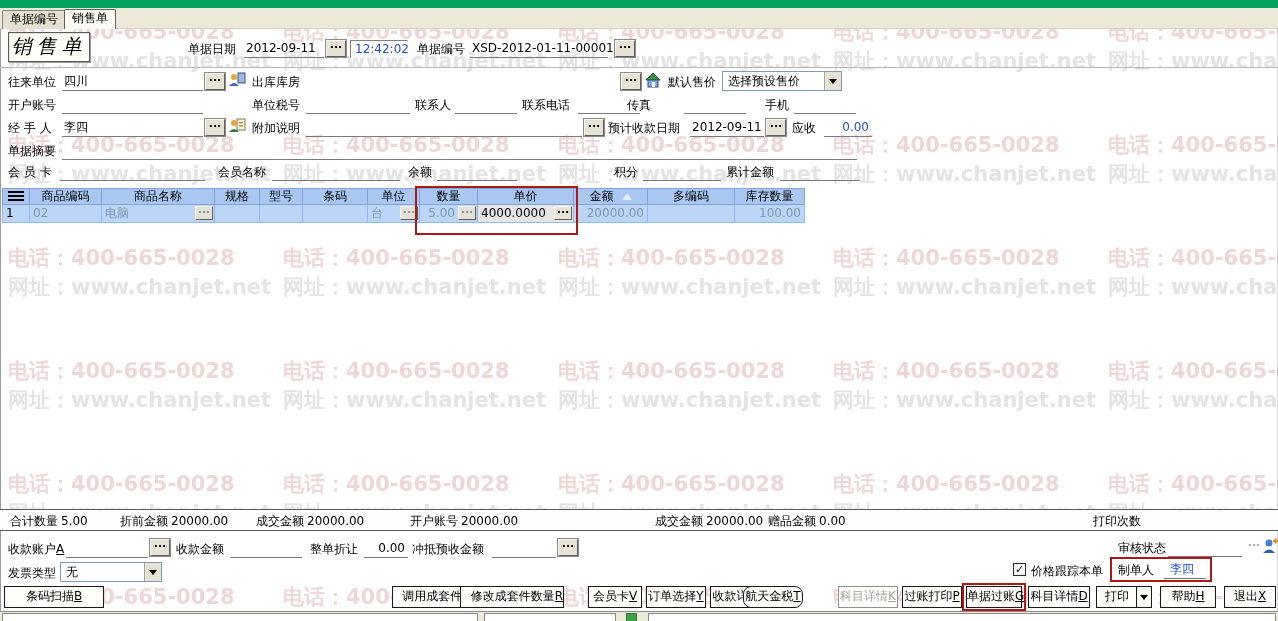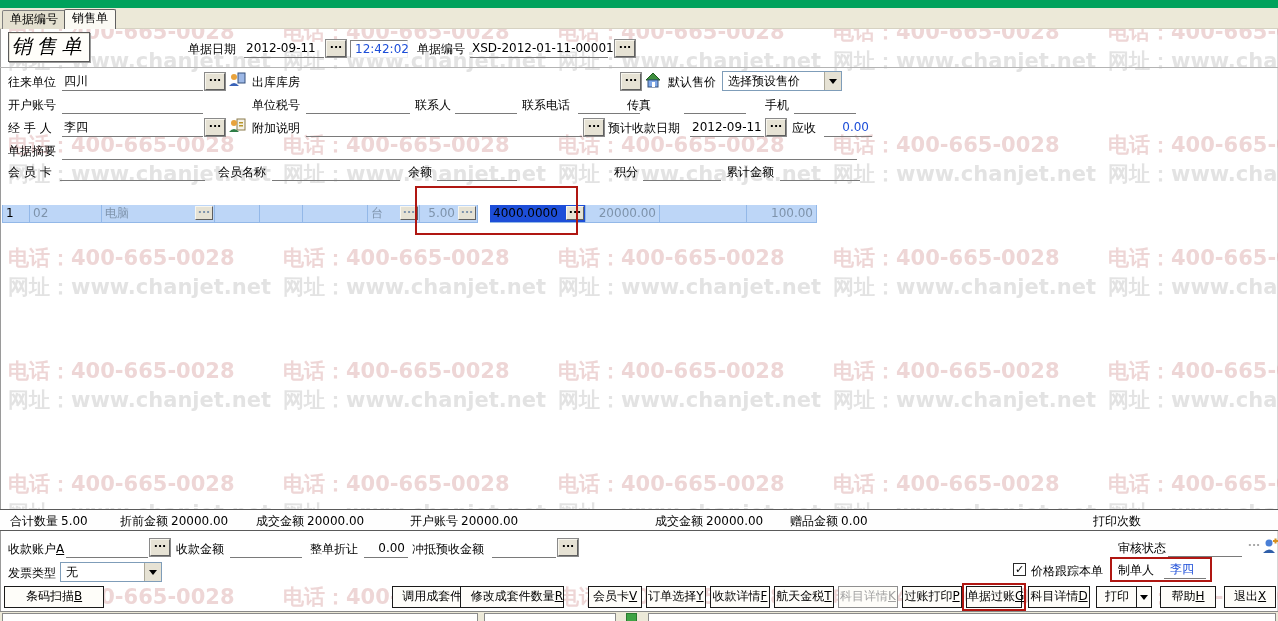--- a/index.html
+++ b/index.html
@@ -38,21 +38,21 @@
   .icon { position:absolute; width:18px; height:17px; cursor:default; }
   
   .thead, .trow { position:absolute; left:2px; display:flex; }
   .thead { top:188px; height:17px; }
   .trow  { top:205px; height:18px; }
   .thead .c { background:#a9c7f1; border:1px solid #7fa3d7; border-left:none; text-align:center; line-height:15px; overflow:hidden; }
   .thead .c:first-child { border-left:1px solid #7fa3d7; }
   .trow .c { background:#bdd6f7; border-right:1px solid #93b8e8; border-bottom:1px solid #93b8e8; color:#7e93ab;
              line-height:17px; overflow:hidden; position:relative; padding:0 3px; }
   .trow .c:first-child { border-left:1px solid #93b8e8; color:#000; }
-  .trow .c.edit { background:#1d4ed8; color:#000;margin-left:12px; }
+  .trow .c.edit { background:#e5e5e5; color:#000; }
   .hamb { width:16px; height:11px; margin:2px auto 0; background:repeating-linear-gradient(to bottom,#000 0 2px,transparent 2px 4px); }
   .tri { display:inline-block; width:0; height:0; border-left:5px solid transparent; border-right:5px solid transparent;
          border-bottom:7px solid #e4ecf8; margin-left:8px; vertical-align:middle; }
   .cell-dots { position:absolute; right:1px; top:1px; }
   
   .sumbar { position:absolute; left:0; top:509px; width:1278px; height:22px; background:#fefefe;
             border-top:1px solid #5a5a5a; border-bottom:1px solid #5a5a5a; }
   .pair { position:absolute; top:513px; white-space:nowrap; }
   .pair .v { margin-left:3px; }
   
@@ -288,20 +288,36 @@
   <span class="ul" style="left:60px;top:164px;width:145px;"></span>
   <span class="l" style="left:218px;top:165px;">会员名称</span>
   <span class="ul" style="left:272px;top:164px;width:128px;"></span>
   <span class="l" style="left:408px;top:165px;">余额</span>
   <span class="ul" style="left:437px;top:164px;width:80px;"></span>
   <span class="l" style="left:614px;top:165px;">积分</span>
   <span class="ul" style="left:643px;top:164px;width:78px;"></span>
   <span class="l" style="left:726px;top:165px;">累计金额</span>
   <span class="ul" style="left:780px;top:164px;width:80px;"></span>
 
+  <div class="thead">
+    <div class="c" style="width:28px;">
+        <div class="hamb"></div>
+      </div>
+    <div class="c" style="width:72px;">商品编码</div>
+    <div class="c" style="width:113px;">商品名称</div>
+    <div class="c" style="width:45px;">规格</div>
+    <div class="c" style="width:43px;">型号</div>
+    <div class="c" style="width:65px;">条码</div>
+    <div class="c" style="width:52px;">单位</div>
+    <div class="c" style="width:58px;">数量</div>
+    <div class="c" style="width:96px;">单价</div>
+    <div class="c" style="width:74px;"><span>金额</span><span class="tri"></span></div>
+    <div class="c" style="width:87px;">多编码</div>
+    <div class="c" style="width:70px;">库存数量</div>
+  </div>
 
   <div class="trow">
     <div class="c" style="width:28px;">1</div>
     <div class="c" style="width:72px;">02</div>
     <div class="c" style="width:113px;padding-right:22px;"><span>电脑</span><span class="dots sm cell-dots"></span></div>
     <div class="c" style="width:45px;"></div>
     <div class="c" style="width:43px;"></div>
     <div class="c" style="width:65px;"></div>
     <div class="c" style="width:52px;padding-right:22px;"><span>台</span><span class="dots sm cell-dots"></span></div>
     <div class="c rt" style="width:58px;padding-right:22px;"><span>5.00</span><span class="dots sm cell-dots"></span></div>
@@ -310,21 +326,21 @@
     <div class="c" style="width:87px;"></div>
     <div class="c rt" style="width:70px;">100.00</div>
   </div>
 
   <div class="sumbar"></div>
   <span class="pair" style="left:10px;"><span>合计数量</span><span class="v">5.00</span></span>
   <span class="pair" style="left:120px;"><span>折前金额</span><span class="v">20000.00</span></span>
   <span class="pair" style="left:256px;"><span>成交金额</span><span class="v">20000.00</span></span>
   <span class="pair" style="left:410px;"><span>开户账号</span><span class="v">20000.00</span></span>
   <span class="pair" style="left:655px;"><span>成交金额</span><span class="v">20000.00</span></span>
-  <span class="pair" style="left:790px;"><span>赠品金额</span><span class="v">0.00</span></span>
+  <span class="pair" style="left:768px;"><span>赠品金额</span><span class="v">0.00</span></span>
   <span class="pair" style="left:1093px;"><span>打印次数</span></span>
 
   <span class="l" style="left:8px;top:542px;"><span>收款账户</span><u>A</u></span>
   <span class="ul" style="left:66px;top:541px;width:82px;"></span>
   <span class="dots" style="left:150px;top:539px;"></span>
   <span class="l" style="left:176px;top:542px;">收款金额</span>
   <span class="ul" style="left:230px;top:541px;width:72px;"></span>
   <span class="l" style="left:310px;top:542px;">整单折让</span>
   <span class="ul rt" style="left:364px;top:541px;width:44px;">0.00</span>
   <span class="l" style="left:412px;top:542px;">冲抵预收金额</span>
@@ -351,21 +367,21 @@
   <span class="l" style="left:1031px;top:564px;">价格跟踪本单</span>
   <span class="l" style="left:1118px;top:563px;">制单人</span>
   <span class="ul gray" style="left:1164px;top:562px;width:42px;padding-left:6px;">李四</span>
 
   <div class="btn" style="left:4px;width:100px;"><span>条码扫描</span><u>B</u></div>
   <div class="btn" style="left:392px;width:84px;"><span>调用成套件</span><u>I</u></div>
   <div class="btn" style="left:460px;width:104px;text-align:right;"><span>修改成套件数量</span><u>R</u></div>
   <div class="btn" style="left:588px;width:54px;"><span>会员卡</span><u>V</u></div>
   <div class="btn" style="left:646px;width:60px;"><span>订单选择</span><u>Y</u></div>
   <div class="btn" style="left:710px;width:60px;"><span>收款详情</span><u>F</u></div>
-  <div class="btn" style="left:774px;width:60px;"><span>航天金税</span><u>T</u></div>
+  <div class="btn" style="left:743px;width:60px;border-radius:8px;"><span>航天金税</span><u>T</u></div>
   <div class="btn disabled" style="left:838px;width:60px;"><span>科目详情</span><u>K</u></div>
   <div class="btn" style="left:902px;width:60px;"><span>过账打印</span><u>P</u></div>
   <div class="btn" style="left:966px;width:56px;"><span>单据过账</span><u>G</u></div>
   <div class="btn" style="left:1028px;width:62px;"><span>科目详情</span><u>D</u></div>
   <div class="btn" style="left:1096px;width:56px;padding-right:14px;"><span>打印</span><span class="splitarrow"></span></div>
   <div class="btn" style="left:1160px;width:56px;"><span>帮助</span><u>H</u></div>
   <div class="btn" style="left:1224px;width:52px;"><span>退出</span><u>X</u></div>
 
   <div class="redbox" style="left:415px;top:186px;width:163px;height:49px;"></div>
   <div class="redbox" style="left:1110px;top:557px;width:102px;height:25px;"></div>

